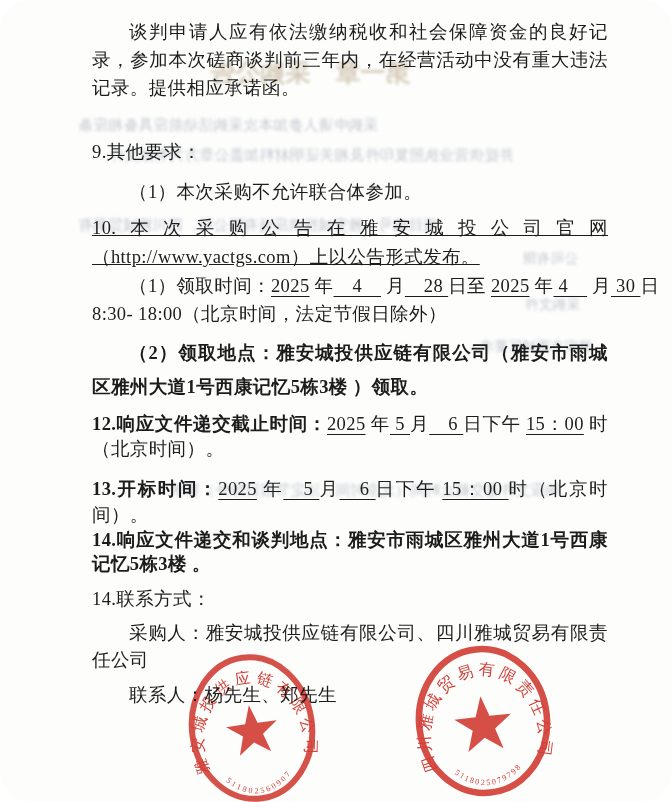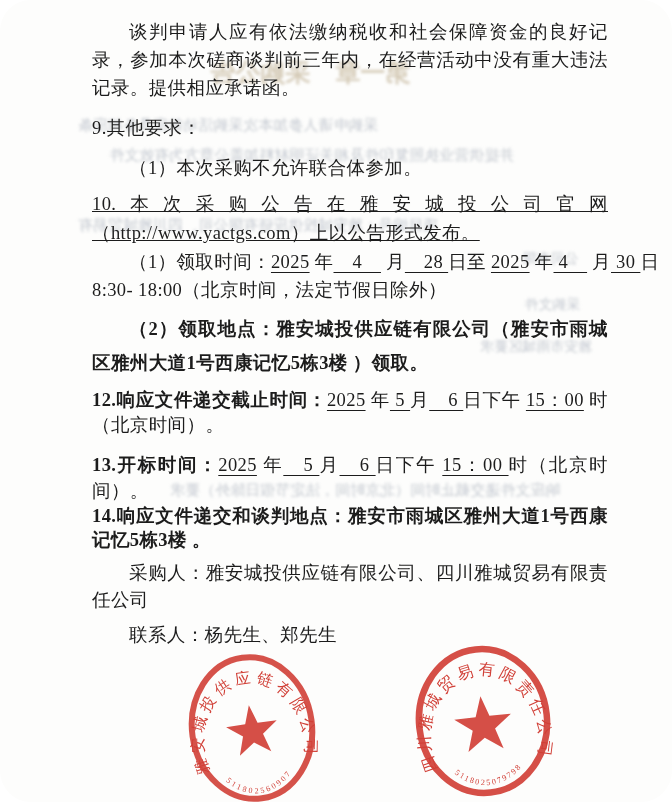--- a/index.html
+++ b/index.html
@@ -19,21 +19,21 @@
   .para{margin:0;}
   .ind{text-indent:2em;}
   .b{font-weight:700;}
   .nowrap{white-space:nowrap;}
   .ul{text-decoration:underline;text-underline-offset:4px;}
   .lh24{line-height:24px;} .lh25{line-height:25px;} .lh26{line-height:26px;}
   .lh27{line-height:27px;} .lh28{line-height:28px;} .lh29{line-height:29px;text-decoration:underline;}
   .lh34{line-height:34px;}
   .mt2{margin-top:8px;} .mt6{margin-top:6px;} .mt8{margin-top:8px;}
   .mt10{margin-top:10px;} .mt12{margin-top:12px;} .mt14{margin-top:14px;}
-  .mt24{margin-top:12px;}
+  .mt24{margin-top:36px;}
   
   .bleed{
     position:absolute;transform:scaleX(-1);filter:blur(1.6px);
     white-space:nowrap;overflow:hidden;color:rgba(148,156,172,.55);
     pointer-events:none;
   }
   .bleed.tan{color:rgba(186,170,138,.6);}
   .stamp{position:absolute;mix-blend-mode:multiply;opacity:.92;}
 </style>
 </head>
@@ -68,20 +68,21 @@
     <p class="para ind mt2 lh34 b">（2）领取地点：雅安城投供应链有限公司（雅安市雨城区雅州大道1号西康记忆5栋3楼 ）领取。</p>
 
 
     <p class="para mt2 lh25"><span class="b">12.响应文件递交截止时间：</span><span class="ul">2025</span><span> 年</span><span class="ul"> 5 </span><span> 月</span><span class="ul">　6 </span><span> 日下午 </span><span class="ul">15：00</span><span> 时（北京时间）。</span></p>
 
     <p class="para mt14 lh26"><span class="b">13.开标时间：</span><span class="ul">2025</span><span> 年</span><span class="ul">　5 </span><span> 月</span><span class="ul">　6 </span><span> 日下午 </span><span class="ul">15：00 </span><span>时（北京时间）。</span></p>
 
     <p class="para lh24 b">14.响应文件递交和谈判地点：雅安市雨城区雅州大道1号西康记忆5栋3楼 。</p>
 
 
+    <p class="para mt10 lh26">14.联系方式：</p>
 
     <p class="para ind mt2 lh27">采购人：雅安城投供应链有限公司、四川雅城贸易有限责任公司</p>
 
     <p class="para ind mt2 lh27">联系人：杨先生、郑先生</p>
 
   </div>
 
   <svg class="stamp" style="left:182px;top:650px;" width="140" height="152" viewBox="0 0 140 152">
     <g transform="rotate(-8 70 78)">
       <ellipse cx="70" cy="78" rx="60" ry="71" fill="none" stroke="#cf2f26" stroke-width="6" opacity="0.9"></ellipse>

